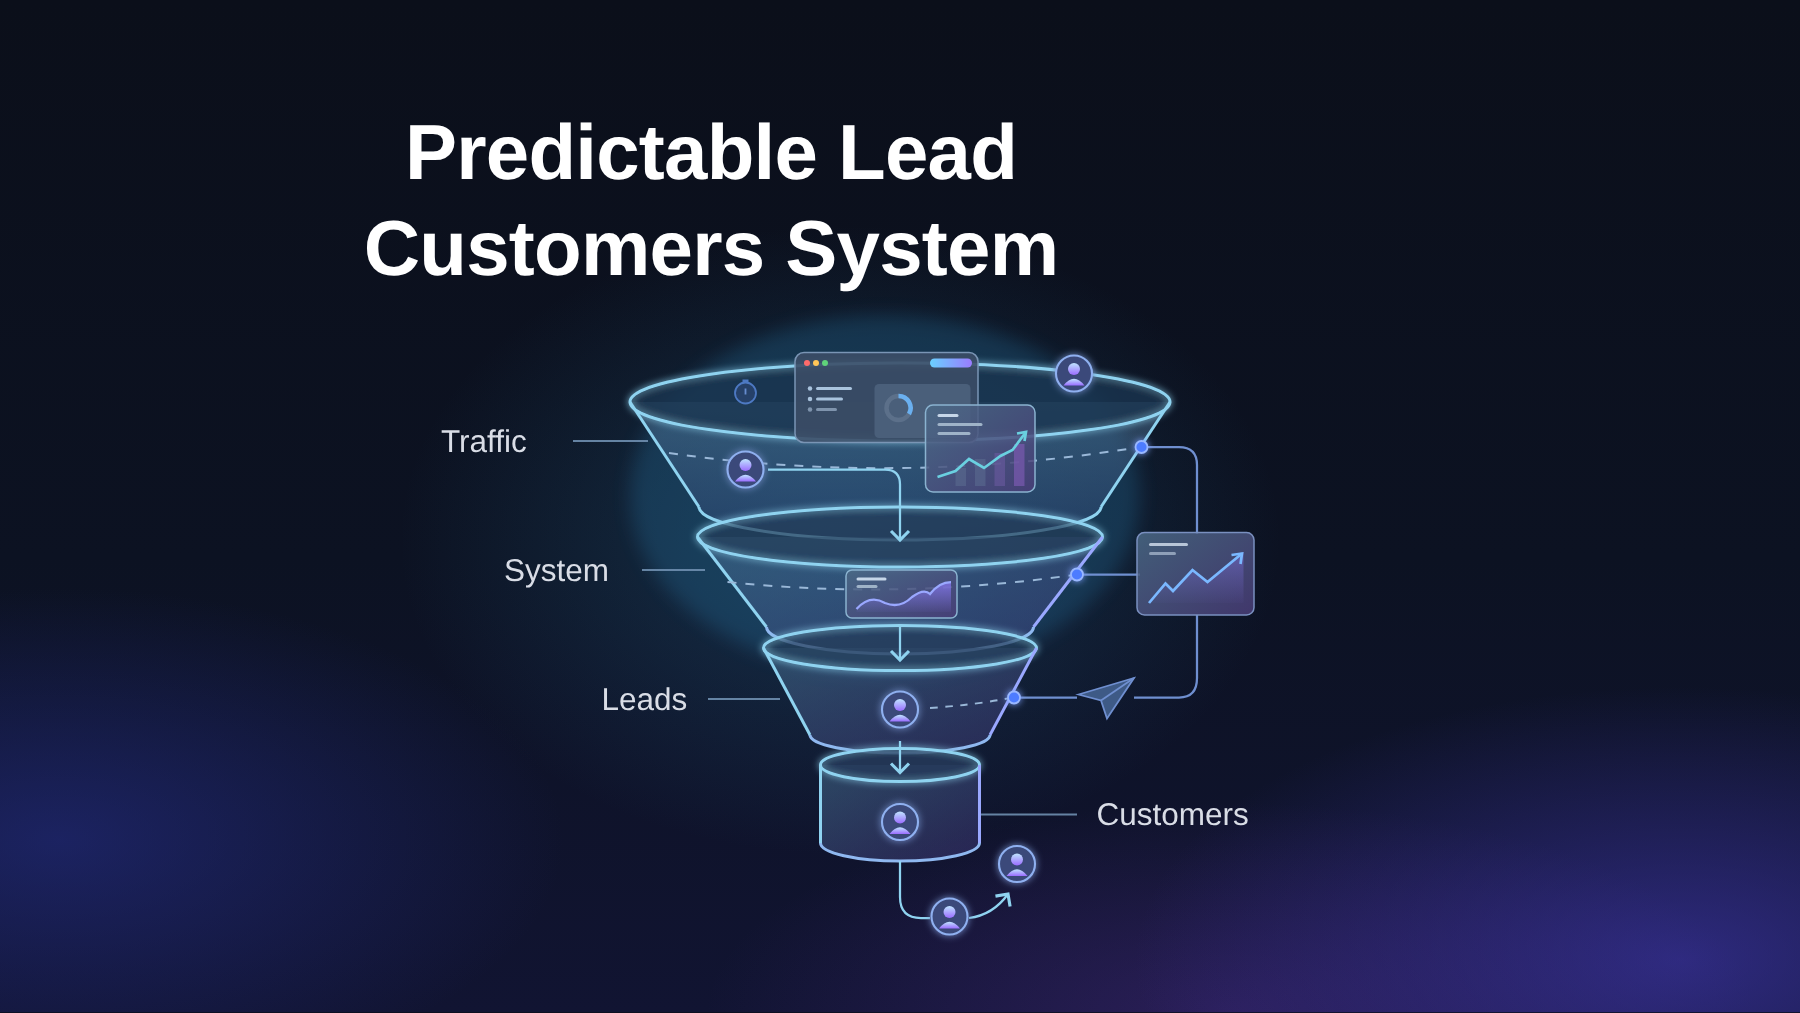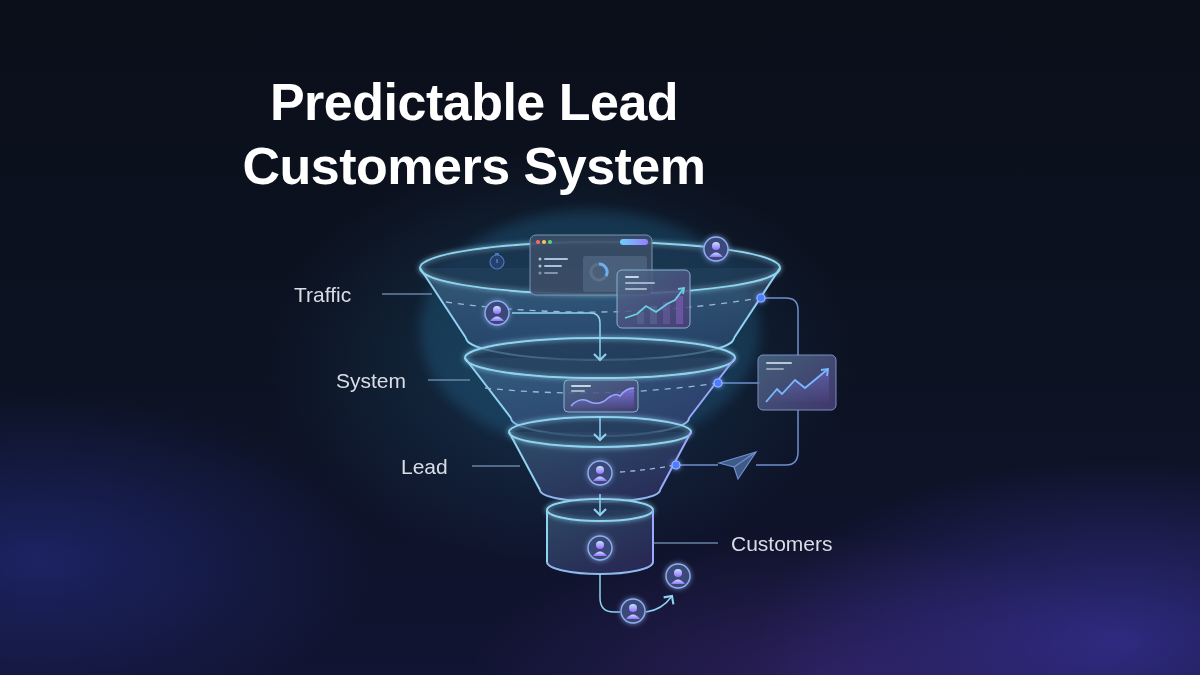--- a/index.html
+++ b/index.html
@@ -33,21 +33,21 @@
 
 <div class="bg"></div>
 
 <h1 class="title" style="margin:0;">
   <span>Predictable Lead</span>
   <span>Customers System</span>
 </h1>
 
 <div class="stage-label" style="left:294px; top:283px;">Traffic</div>
 <div class="stage-label" style="left:336px; top:369px;">System</div>
-<div class="stage-label" style="left:401px; top:455px;">Lead</div>
+<div class="stage-label" style="left:401px; top:455px;">Leads</div>
 <div class="stage-label" style="left:731px; top:532px;text-align:right;">Customers</div>
 
 <svg class="diagram" width="1200" height="675" viewBox="0 0 1200 675">
   <defs>
     <linearGradient id="bodyGrad" x1="0" y1="0" x2="0" y2="1">
       <stop offset="0" stop-color="#5a87a8" stop-opacity="0.45"></stop>
       <stop offset="1" stop-color="#3a4a80" stop-opacity="0.35"></stop>
     </linearGradient>
     <linearGradient id="bodyGrad2" x1="0" y1="0" x2="1" y2="1">
       <stop offset="0" stop-color="#4f7fa0" stop-opacity="0.45"></stop>

